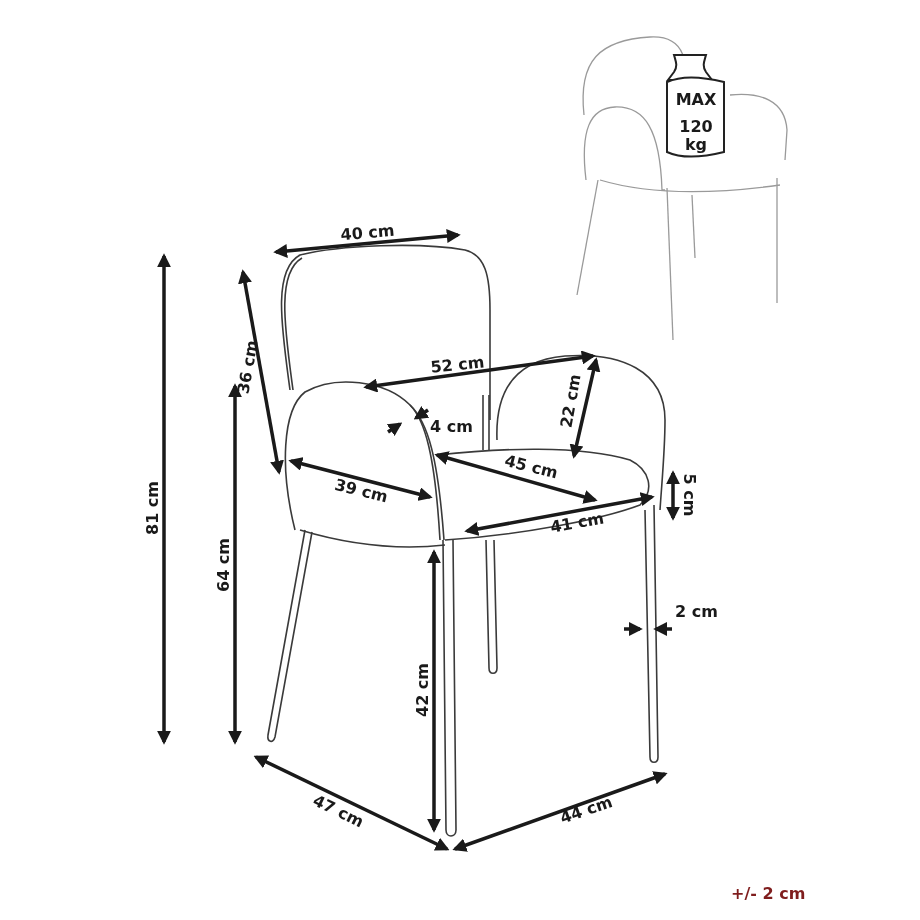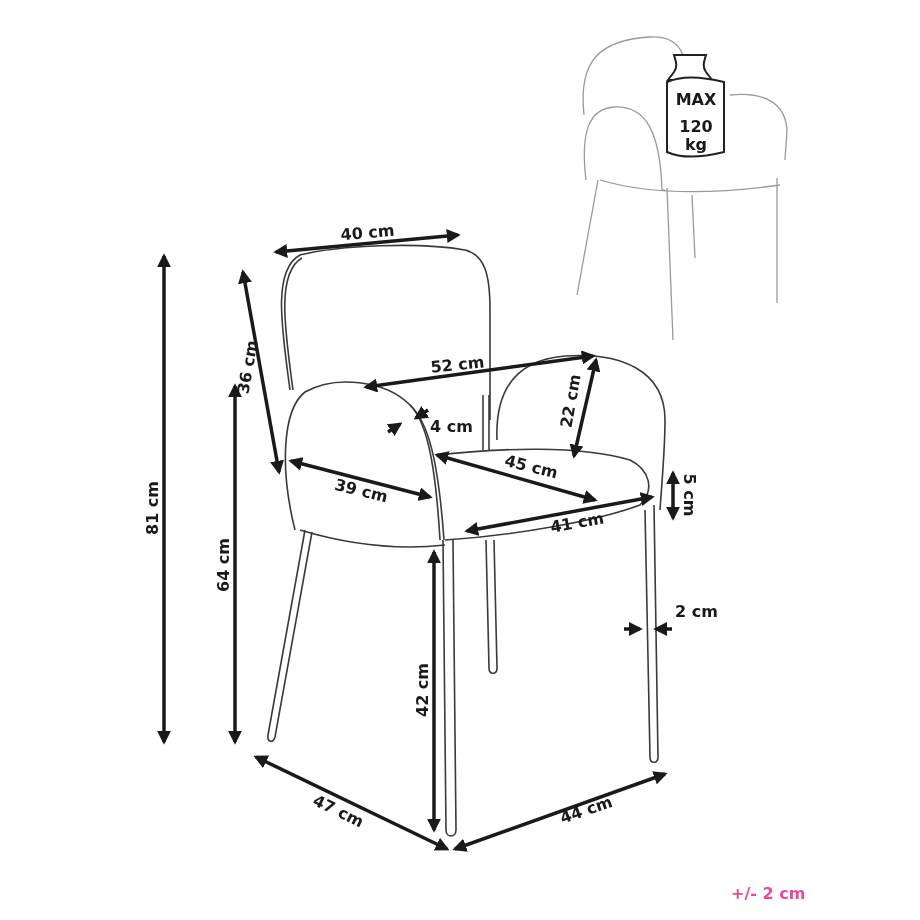--- a/index.html
+++ b/index.html
@@ -3,21 +3,21 @@
 <meta charset="utf-8">
 <style>
   html, body { margin:0; padding:0; background:#ffffff; }
   body { width:920px; height:920px; position:relative; overflow:hidden;
          font-family:"DejaVu Sans", sans-serif; }
   #diagram { position:absolute; left:0; top:0; width:920px; height:920px; }
   .lbl { font-family:"DejaVu Sans", sans-serif; font-weight:bold; font-size:16px; fill:#1a1a1a; }
   .outline { fill:none; stroke:#3a3a3a; stroke-width:1.6; }
   .thin { fill:none; stroke:#9a9a9a; stroke-width:1.3; }
   .dim { stroke:#1a1a1a; stroke-width:3.5; fill:none; }
-  .tol { position:absolute; left:731px; top:884px; font-weight:bold; font-size:16px; color:#ec4899; }
+  .tol { position:absolute; left:731px; top:884px; font-weight:bold; font-size:16px; color:#7f1d1d; }
 </style>
 </head>
 <body>
 
 <svg id="diagram" viewBox="0 0 920 920" xmlns="http://www.w3.org/2000/svg">
   <defs>
     <marker id="ah" viewBox="0 0 10 10" refX="8" refY="5" markerWidth="4" markerHeight="4" orient="auto-start-reverse">
       <path d="M0,0 L10,5 L0,10 z" fill="#1a1a1a"></path>
     </marker>
   </defs>

